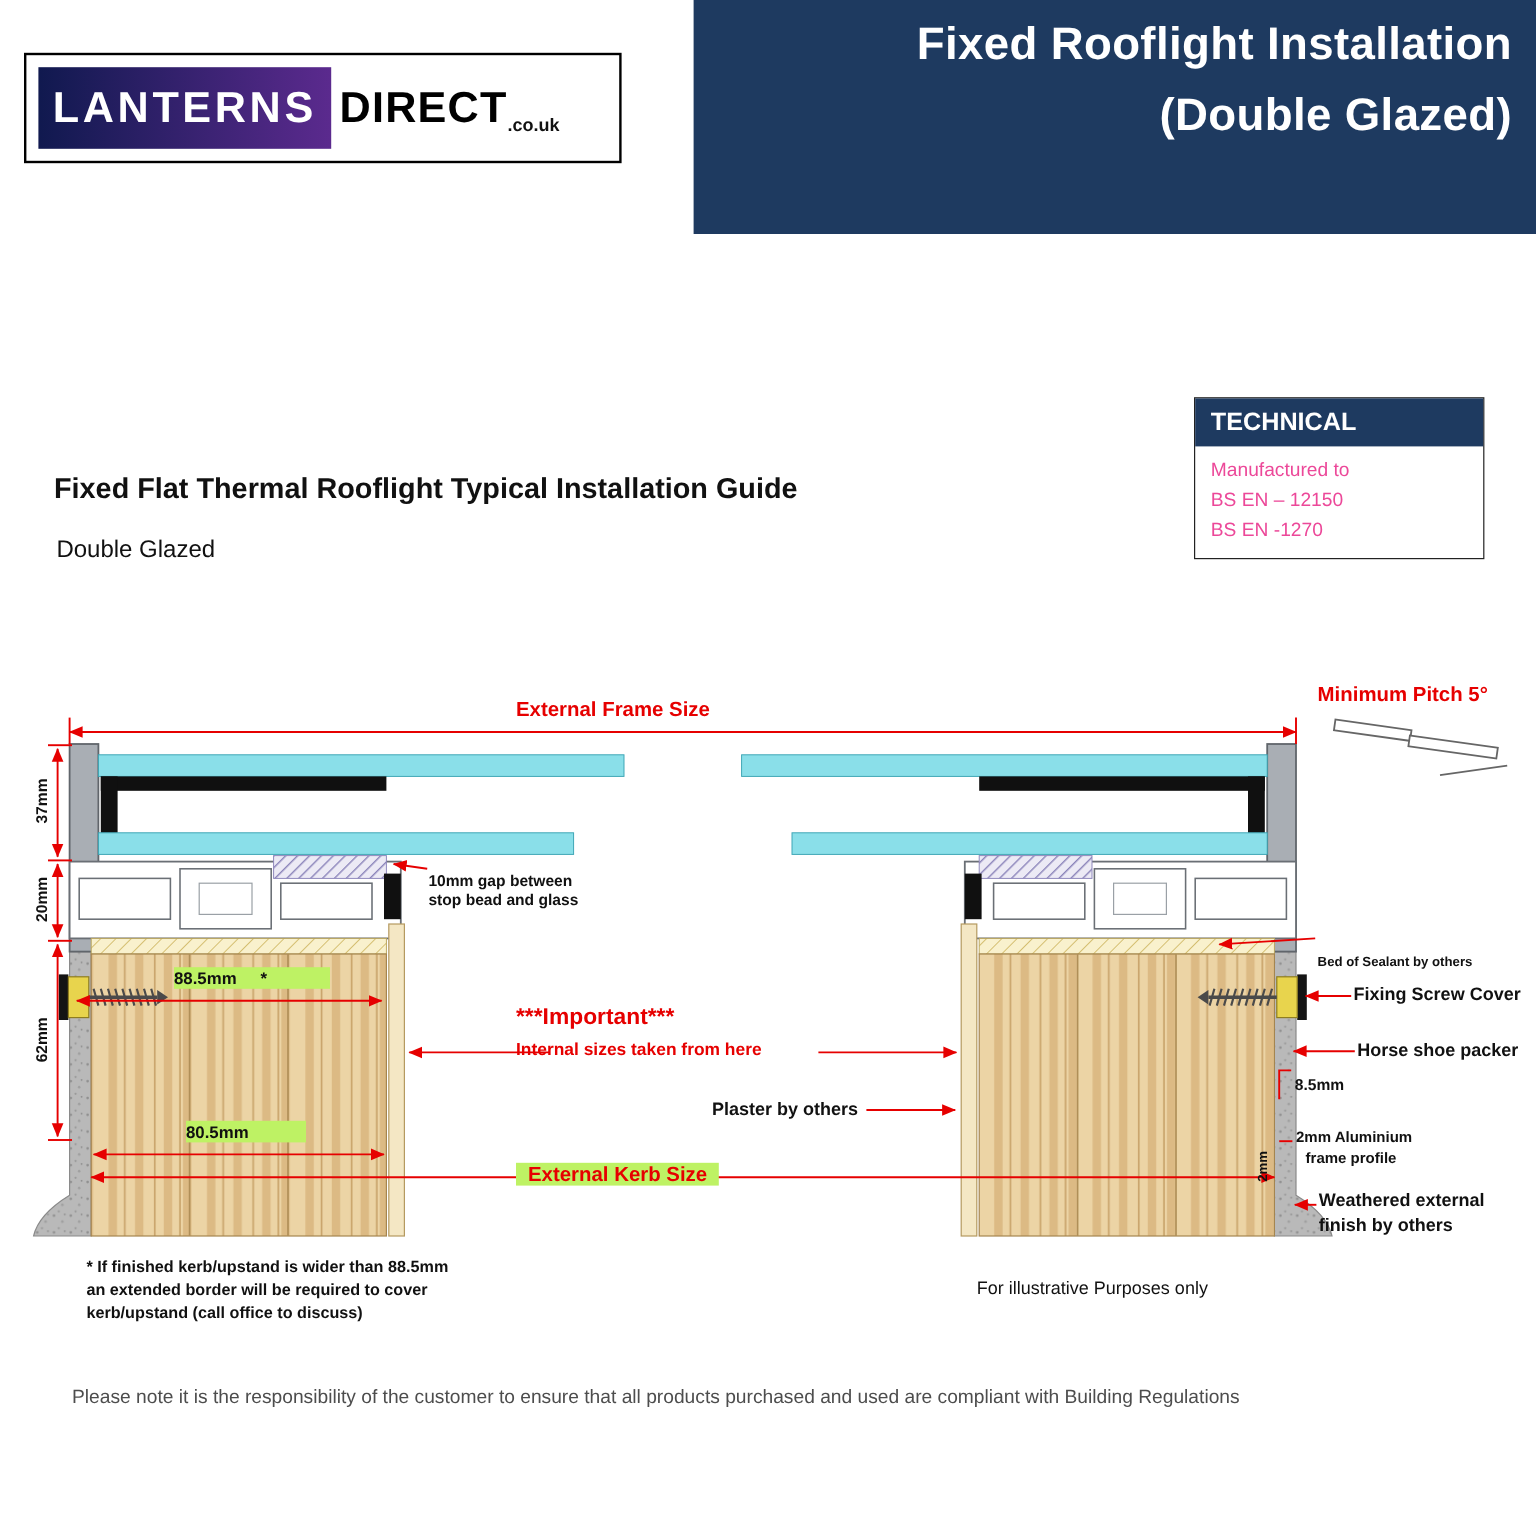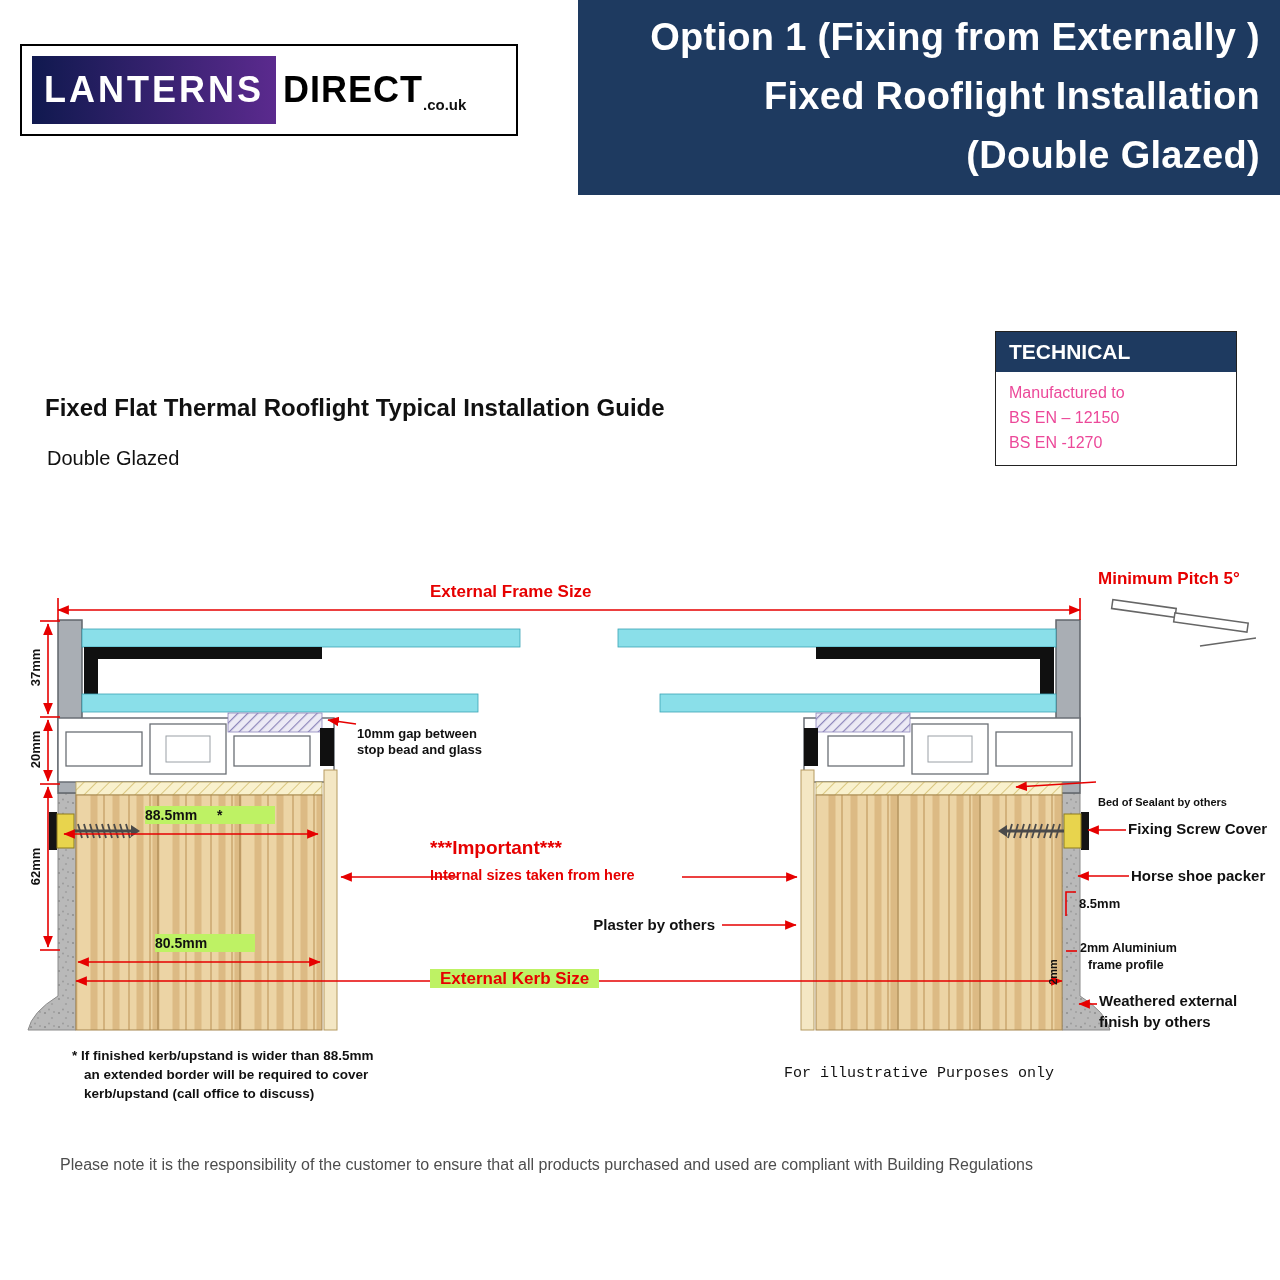--- a/index.html
+++ b/index.html
@@ -25,36 +25,35 @@
   .sub-title{position:absolute;left:47px;top:447px;font-size:20px;}
   
   .diagram{position:absolute;left:0;top:0;z-index:1;}
   .lbl{position:absolute;z-index:2;}
   .red{color:#e60000;}
   .b{font-weight:bold;}
   .ctr{text-align:left;}
   .whitebg{background:#bef264;}
   .vlabel{position:absolute;z-index:2;transform:rotate(-90deg);font-weight:bold;font-size:13px;text-align:center;}
   .footnote{position:absolute;left:72px;top:1046px;z-index:2;font-size:13.5px;font-weight:600;line-height:19px;}
-  .footnote .ind{margin-left:12px;}
+  .footnote .ind{}
   .footer-note{position:absolute;left:60px;top:1156px;z-index:2;font-size:16px;color:#4d4d4d;}
 </style>
 </head>
 <body>
 
 <div class="page">
 
   <div class="logo-box">
     <span class="logo-lanterns">LANTERNS</span>
     <span class="logo-direct">DIRECT</span>
     <span class="logo-tld">.co.uk</span>
   </div>
 
   <div class="header-band">
-    <div>Option 1 (Fixing from Externally )</div>
     <div>Fixed Rooflight Installation</div>
     <div>(Double Glazed)</div>
   </div>
 
   <div class="tech-box">
     <div class="tech-header">TECHNICAL</div>
     <div class="tech-body">
       <div>Manufactured to</div>
       <div>BS EN – 12150</div>
       <div>BS EN -1270</div>
@@ -221,17 +220,17 @@
     <div>Weathered external</div>
     <div>finish by others</div>
   </div>
 
   <div class="footnote">
     <div>* If finished kerb/upstand is wider than 88.5mm</div>
     <div class="ind">an extended border will be required to cover</div>
     <div class="ind">kerb/upstand (call office to discuss)</div>
   </div>
 
-  <div class="lbl" style="left:784px;top:1065px;font-size:15px;font-family:Liberation Mono, monospace;">For illustrative Purposes only</div>
+  <div class="lbl" style="left:814px;top:1065px;font-size:15px;">For illustrative Purposes only</div>
 
   <div class="footer-note">Please note it is the responsibility of the customer to ensure that all products purchased and used are compliant with Building Regulations</div>
 
 </div>
 
 </body></html>

